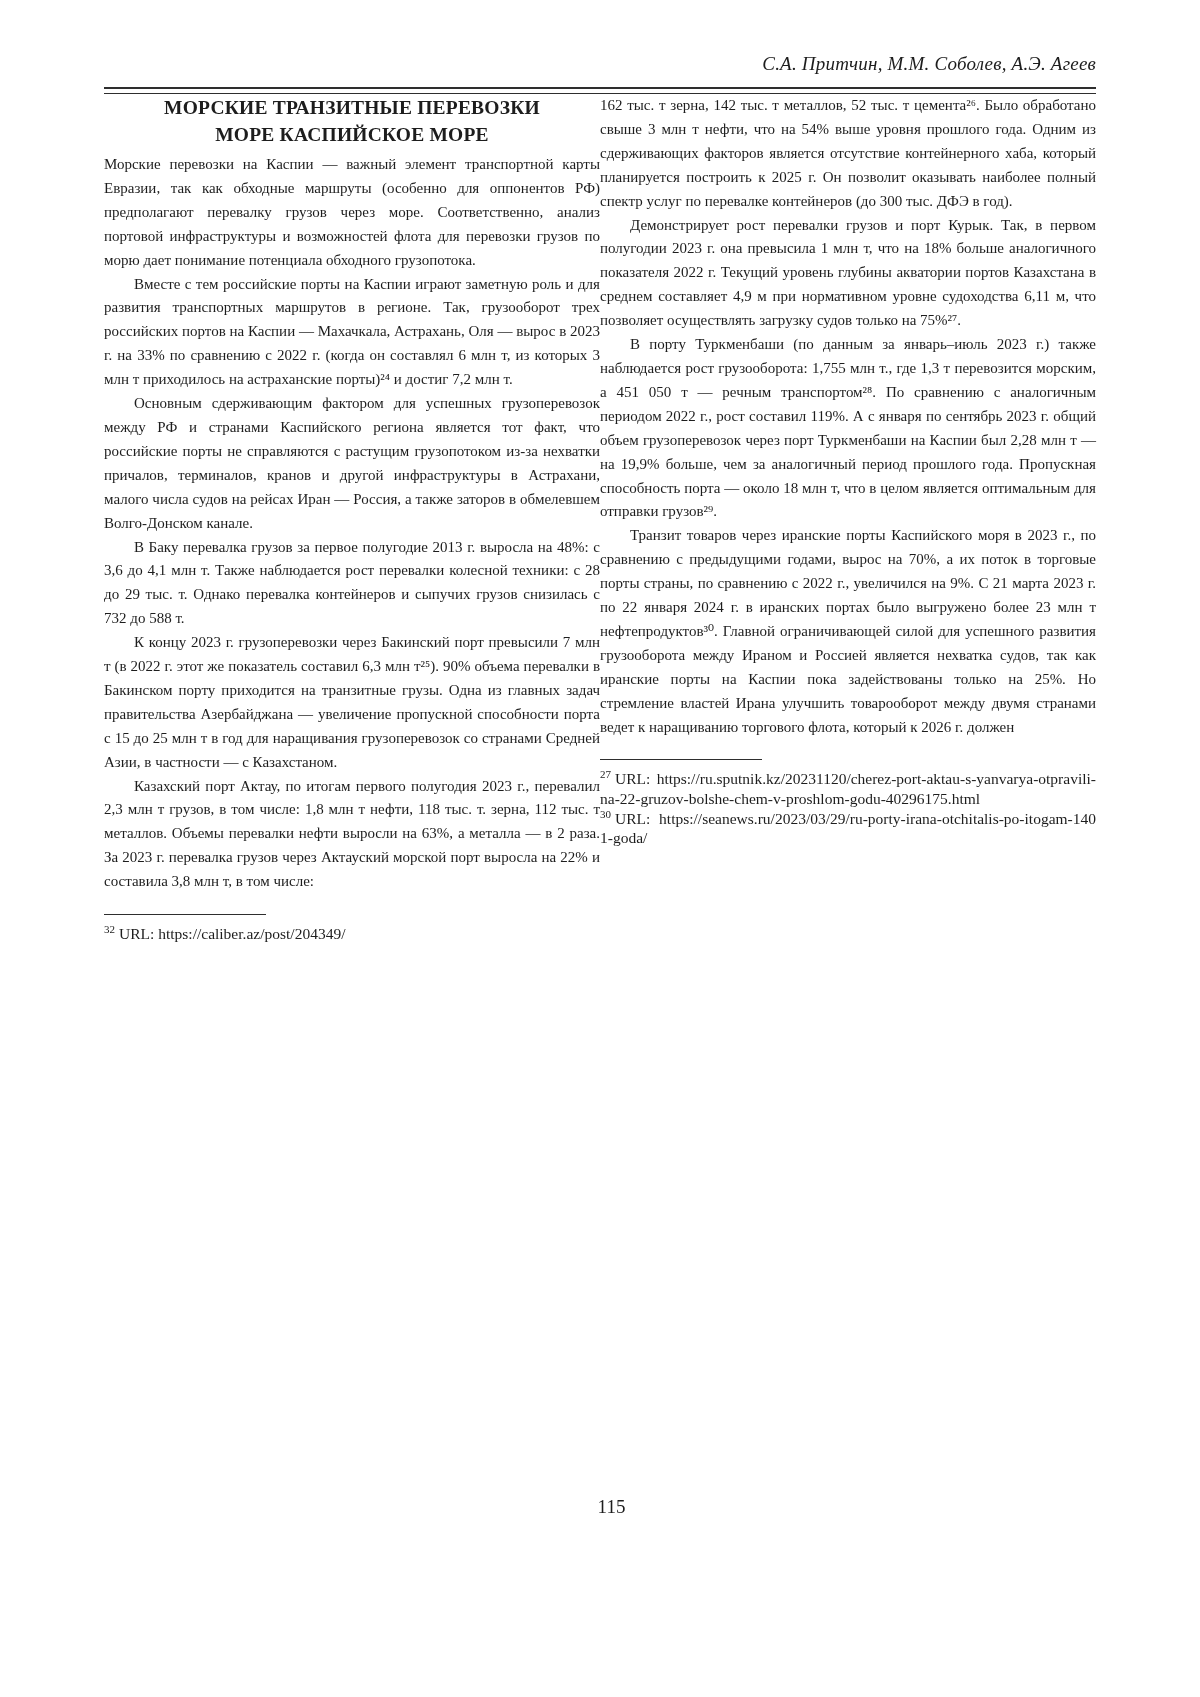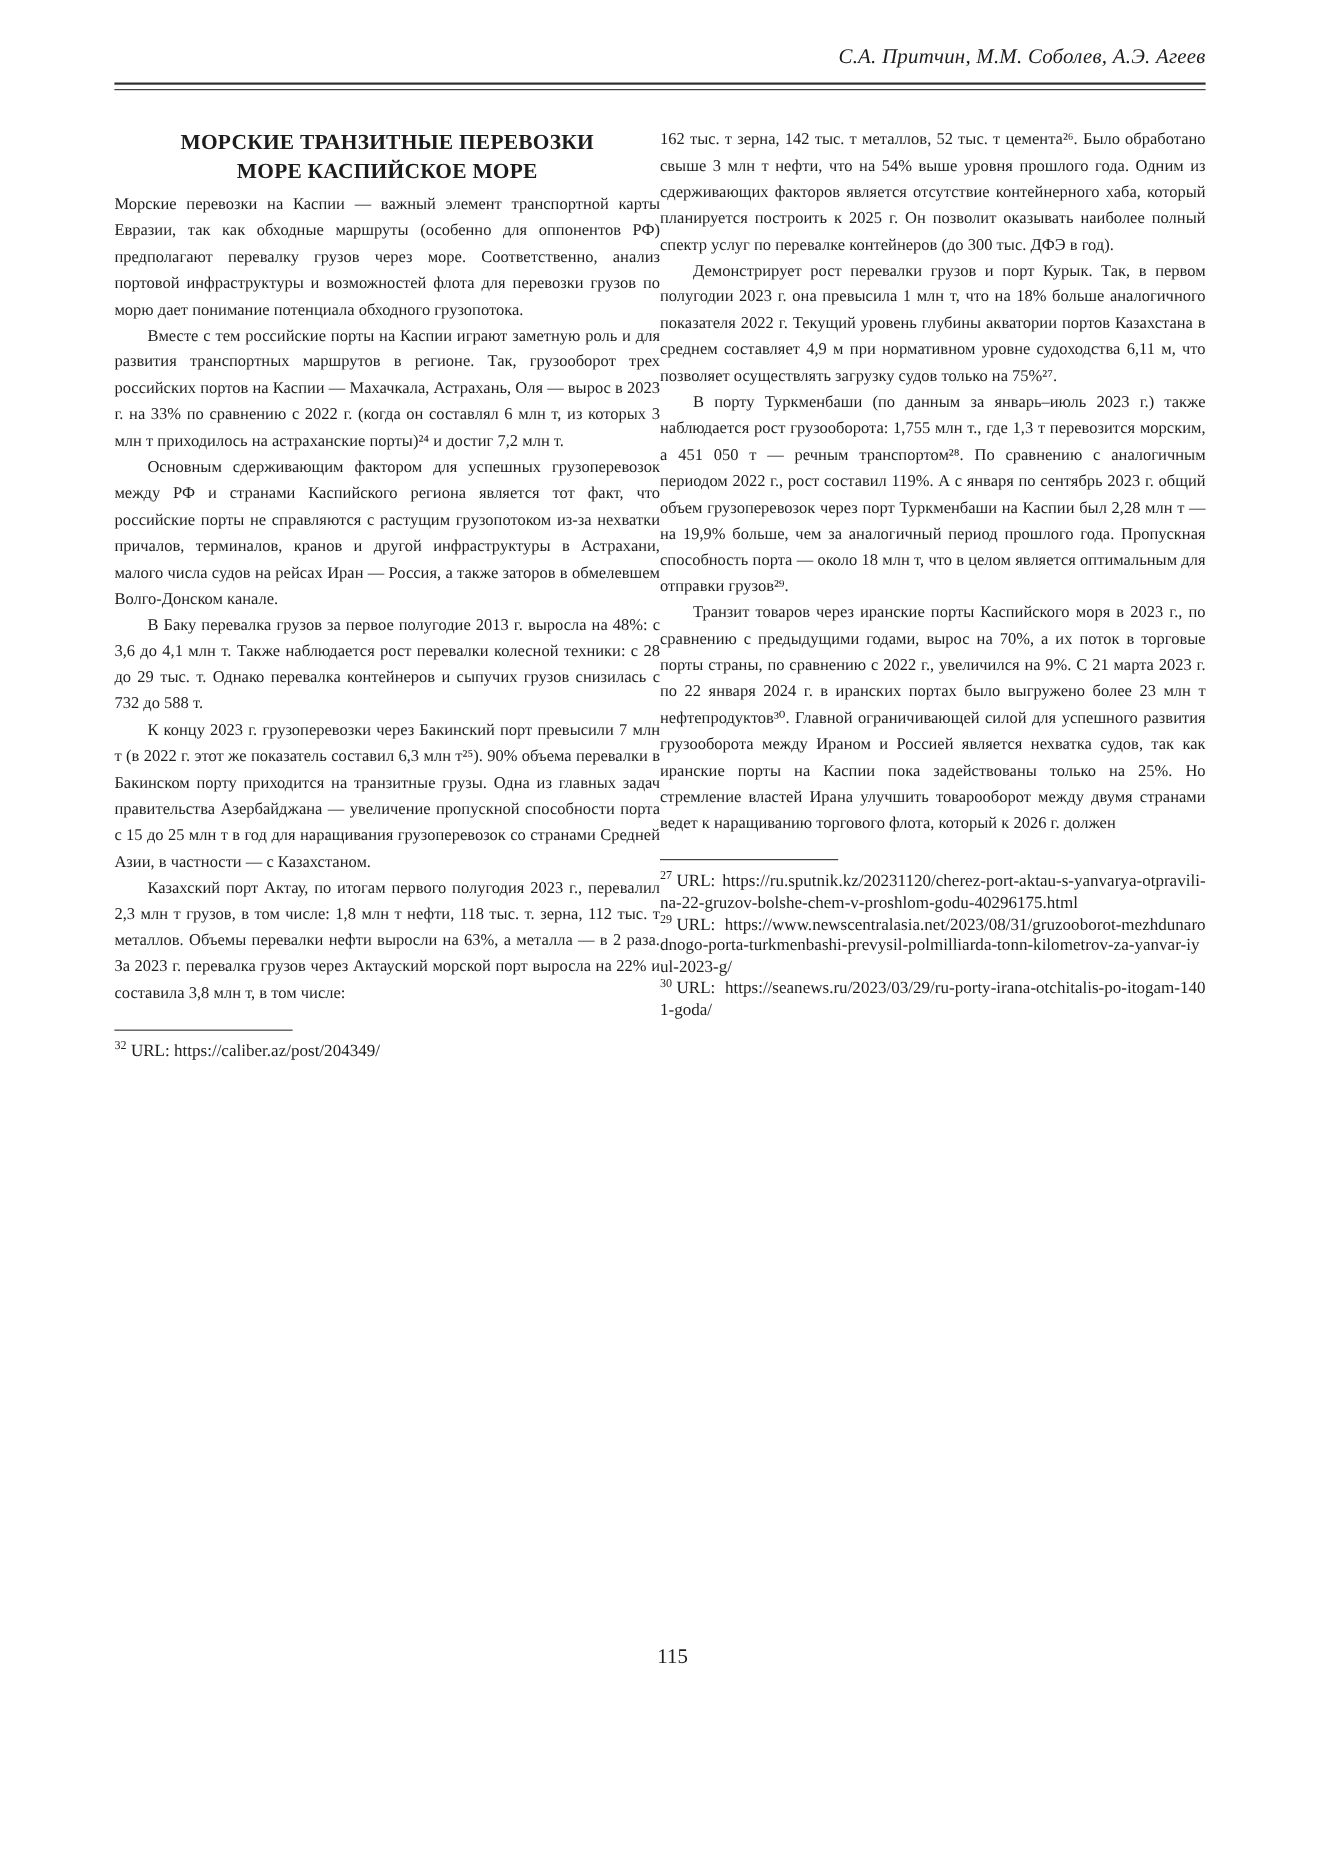--- a/index.html
+++ b/index.html
@@ -5,39 +5,38 @@
   * { margin: 0; padding: 0; box-sizing: border-box; }
   html, body { background: #ffffff; }
   .page {
     position: relative;
     width: 1200px;
     height: 1697px;
     margin: 0 auto;
     background: #ffffff;
     color: #1d1d1d;
     font-family: "Liberation Serif", "DejaVu Serif", serif;
-    padding: 40px 104px 0 104px;
+    padding: 52px 104px 0 104px;
     overflow: hidden;
   }
   .authors {
     text-align: right;
     font-style: italic;
     font-size: 19px;
     line-height: 23px;
     letter-spacing: 0.2px;
   }
   .header-rule {
     margin-top: 12px;
     height: 7px;
     border-top: 2.5px solid #2e2e2e;
     border-bottom: 1.2px solid #2e2e2e;
   }
   .content {
     display: flex;
-    margin-top: 34px;
   }
   .column { flex: 1 1 0; min-width: 0; }
   .article-title {
     text-align: center;
     font-weight: bold;
     font-size: 19.5px;
     line-height: 27px;
     margin-bottom: 5px;
     letter-spacing: 0.2px;
   }
@@ -116,23 +115,20 @@
       <p class="body indent">Демонстрирует рост перевалки грузов и порт Курык. Так, в первом полугодии 2023 г. она превысила 1 млн т, что на 18% больше аналогичного показателя 2022 г. Текущий уровень глубины акватории портов Казахстана в среднем составляет 4,9 м при нормативном уровне судоходства 6,11 м, что позволяет осуществлять загрузку судов только на 75%²⁷.</p>
       <p class="body indent">В порту Туркменбаши (по данным за январь–июль 2023 г.) также наблюдается рост грузооборота: 1,755 млн т., где 1,3 т перевозится морским, а 451 050 т — речным транспортом²⁸. По сравнению с аналогичным периодом 2022 г., рост составил 119%. А с января по сентябрь 2023 г. общий объем грузоперевозок через порт Туркменбаши на Каспии был 2,28 млн т — на 19,9% больше, чем за аналогичный период прошлого года. Пропускная способность порта — около 18 млн т, что в целом является оптимальным для отправки грузов²⁹.</p>
       <p class="body indent">Транзит товаров через иранские порты Каспийского моря в 2023 г., по сравнению с предыдущими годами, вырос на 70%, а их поток в торговые порты страны, по сравнению с 2022 г., увеличился на 9%. С 21 марта 2023 г. по 22 января 2024 г. в иранских портах было выгружено более 23 млн т нефтепродуктов³⁰. Главной ограничивающей силой для успешного развития грузооборота между Ираном и Россией является нехватка судов, так как иранские порты на Каспии пока задействованы только на 25%. Но стремление властей Ирана улучшить товарооборот между двумя странами ведет к наращиванию торгового флота, который к 2026 г. должен</p>
 
       <div class="footnotes">
         <div class="fn-rule"></div>
         <div class="footnote">
           <sup class="fn-num">27</sup><span class="fn-text">URL: https://ru.sputnik.kz/20231120/cherez-port-aktau-s-yanvarya-otpravili-na-22-gruzov-bolshe-chem-v-proshlom-godu-40296175.html</span>
         </div>
         <div class="footnote">
-          <sup class="fn-num">29</sup><span class="fn-text">URL: https://www.newscentralasia.net/2023/08/31/gruzooborot-mezhdunarodnogo-porta-turkmenbashi-prevysil-polmilliarda-tonn-kilometrov-za-yanvar-iyul-2023-g/</span>
-        </div>
-        <div class="footnote">
           <sup class="fn-num">30</sup><span class="fn-text">URL: https://seanews.ru/2023/03/29/ru-porty-irana-otchitalis-po-itogam-1401-goda/</span>
         </div>
       </div>
     </div>
 
   </div>
 
   <div class="page-number">115</div>
 
 </div>

